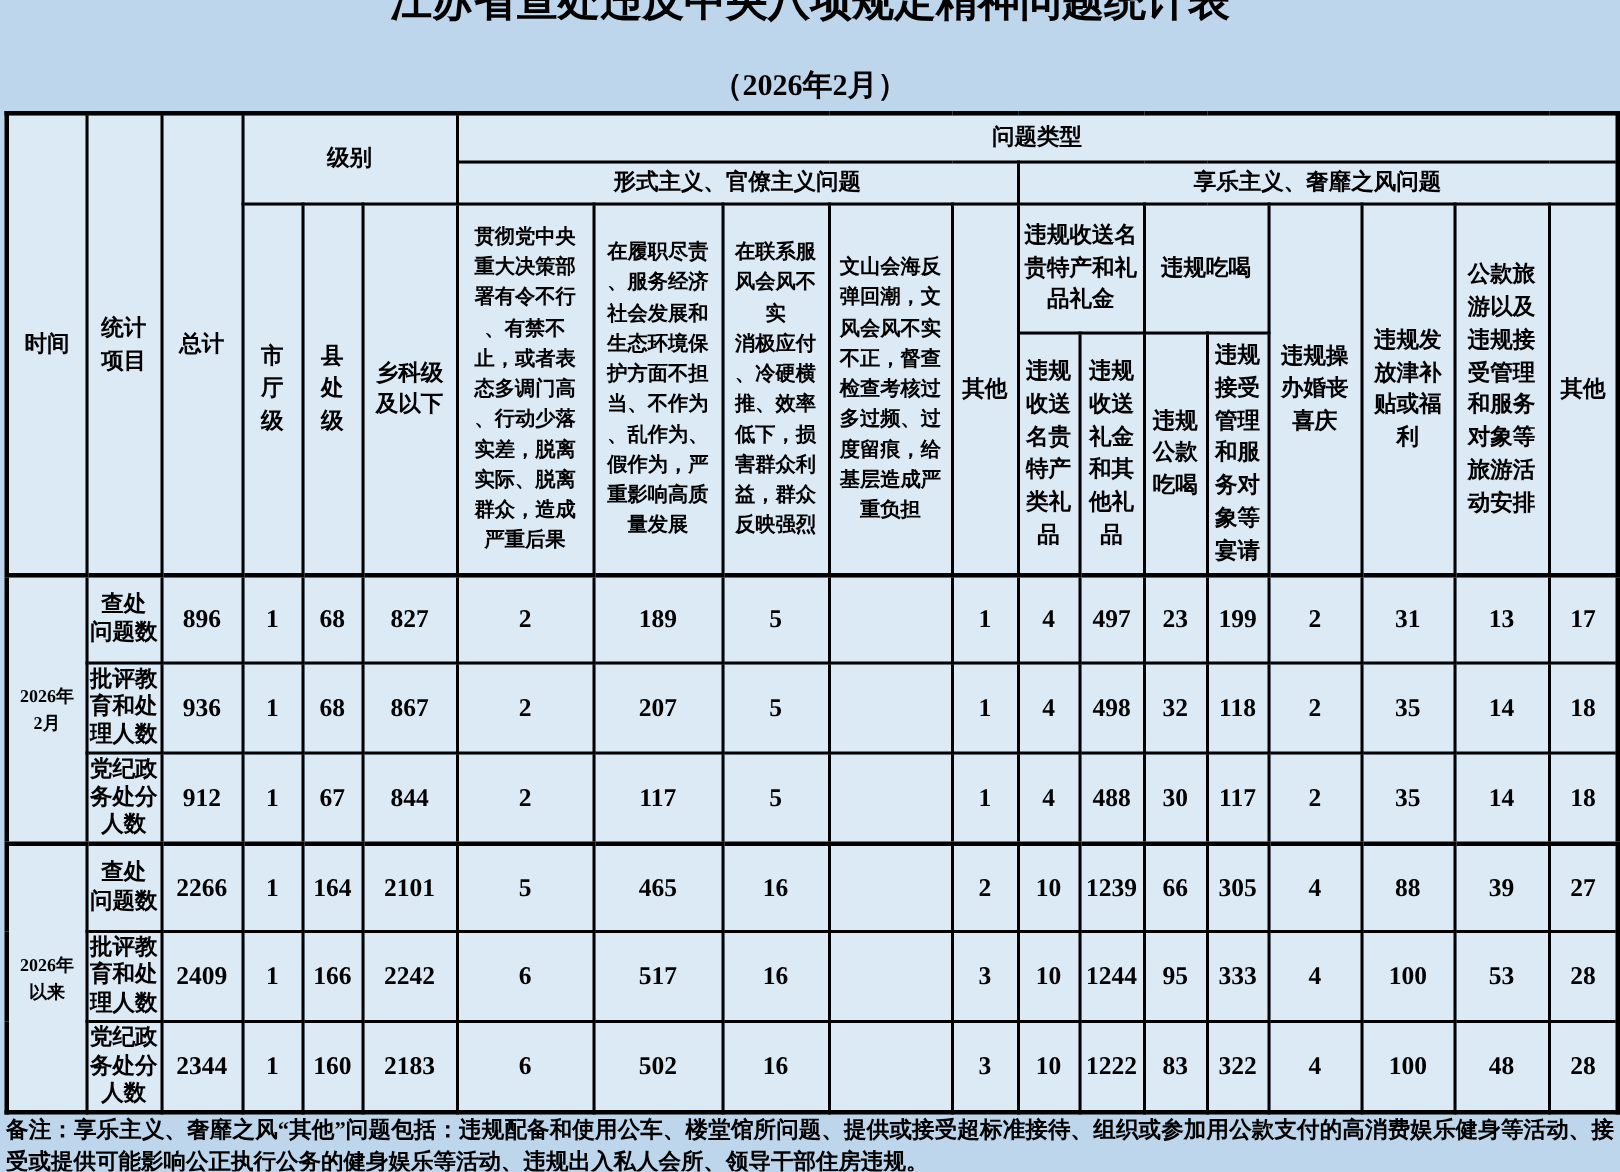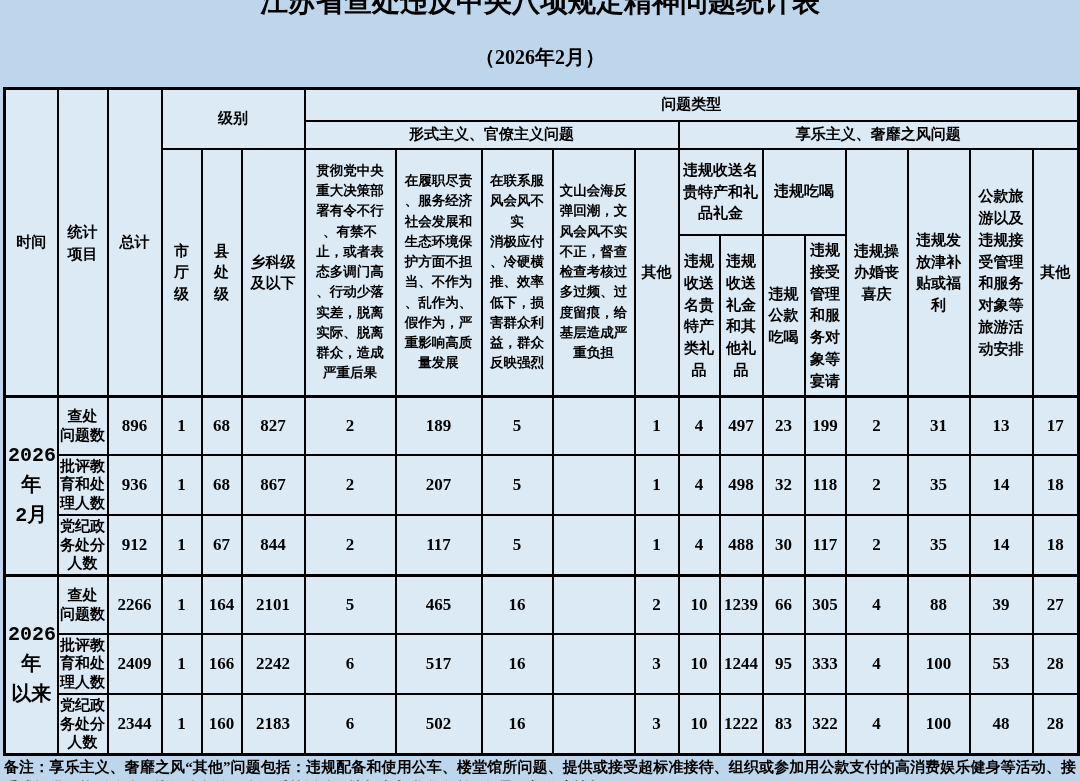--- a/index.html
+++ b/index.html
@@ -7,21 +7,21 @@
     width: 1080px; height: 781px;
     overflow: hidden;
     background: #bdd6ec;
     font-family: "Liberation Sans", sans-serif;
   }
   .page { width: 1080px; height: 781px; }
   .title-block {
     height: 70px;
     display: flex; flex-direction: column;
     align-items: center; justify-content: flex-end;
-    padding-bottom: 17px;
+    padding-bottom: 4px;
   }
   .main-title {
     margin: 0;
     font-family: "Liberation Serif", serif;
     font-size: 28px; font-weight: bold; color: #000;
     line-height: 36px;
   }
   .sub-title {
     font-family: "Liberation Serif", serif;
     font-size: 20px; font-weight: bold; color: #000;
@@ -53,22 +53,22 @@
   tbody tr { height: 58px; }
   tbody tr.sep-top td { border-top: 3px solid #000; }
   .h1 { font-size: 15px; }
   .h-stack { font-size: 15px; line-height: 1.45; }
   .h-para { font-size: 13.5px; line-height: 1.5; padding: 1px 1px; }
   .num {
     font-family: "Liberation Serif", serif;
     font-size: 17px;
   }
   .period {
-    font-family: Liberation Mono, monospace;
-    font-size: 20px; line-height: 1.5;
+    font-family: Liberation Serif, serif;
+    font-size: 12px; line-height: 1.5;
   }
   .rowlabel { font-size: 15px; line-height: 1.25; padding: 1px; }
   .footnote {
     margin: 1px 4px 0 4px;
     font-family: "Liberation Serif", serif;
     font-size: 15px; font-weight: bold;
     line-height: 21px;
     color: #000000;
     text-align: justify;
   }

